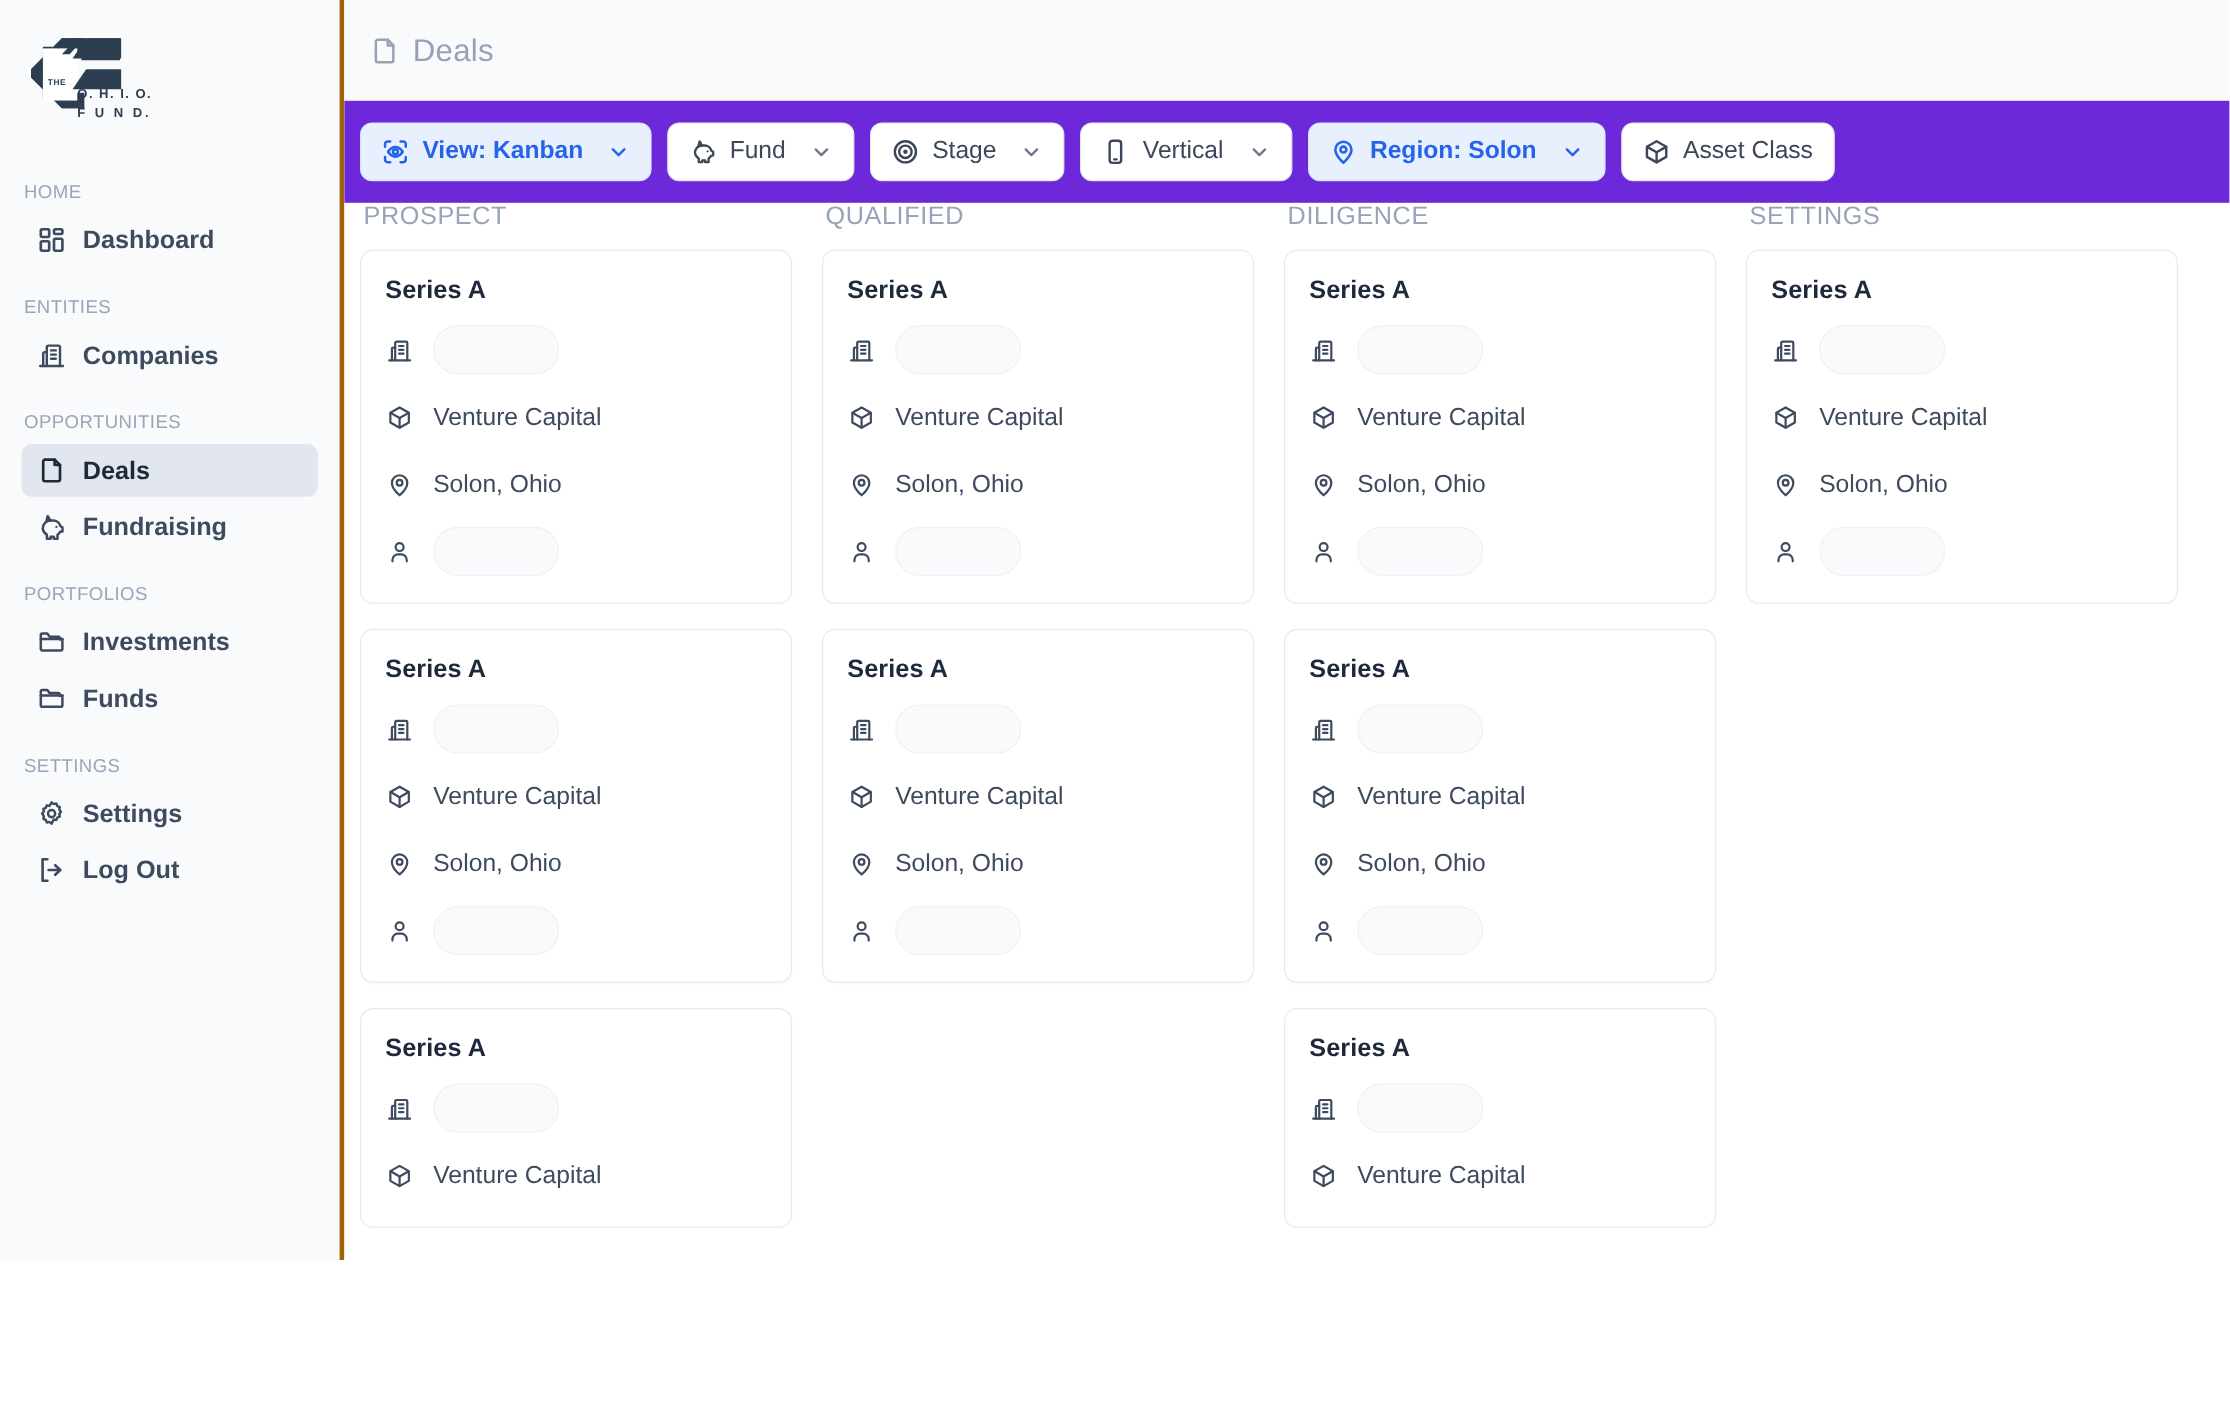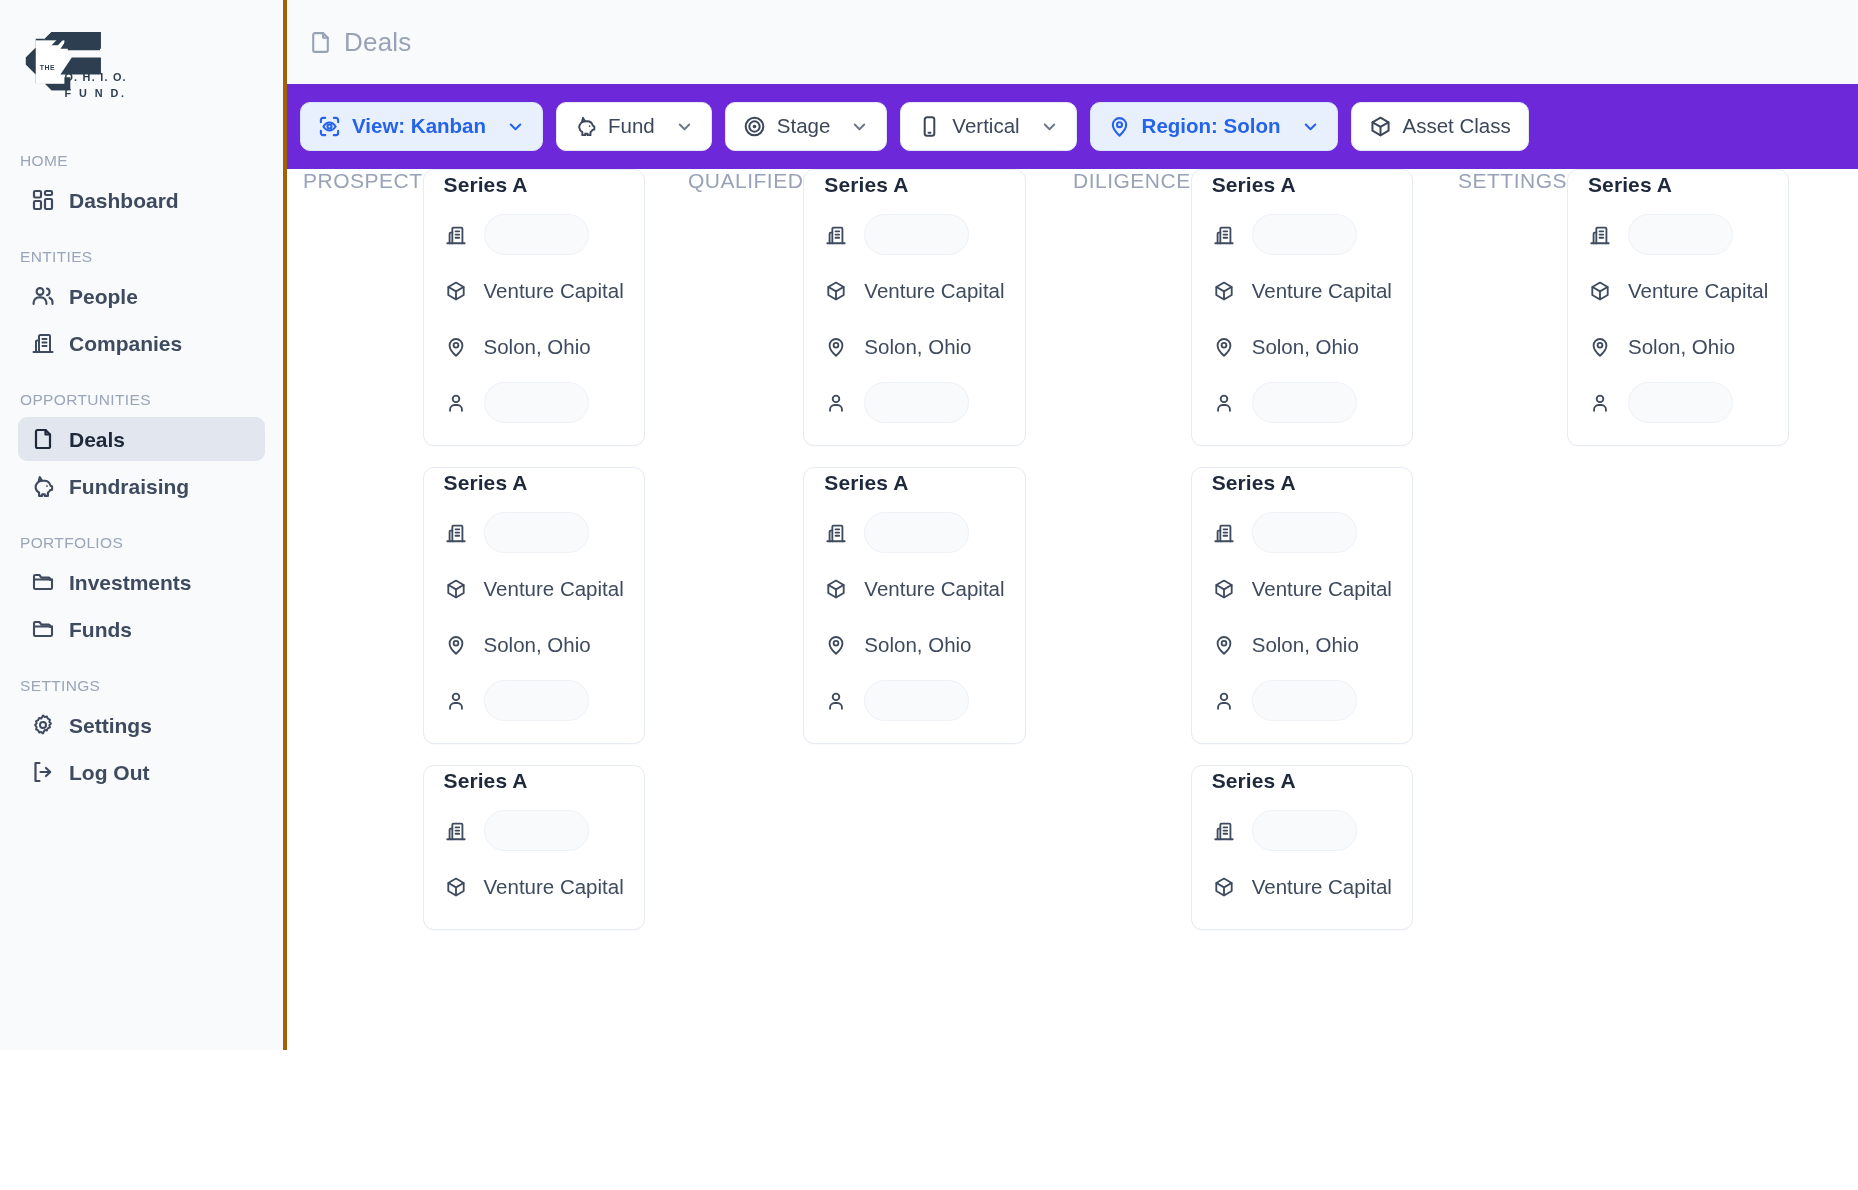--- a/index.html
+++ b/index.html
@@ -99,38 +99,38 @@
   
   .board {
     flex: 1;
     display: flex;
     gap: 0;
     padding: 0 0 0 13px;
     overflow: hidden;
   }
   .column {
     width: 385px; min-width: 385px;
-    display: flex; flex-direction: row;
+    display: flex; flex-direction: column;
     padding-right: 25px;
   }
   .col-title {
     font-size: 21px;
     color: #98a3b7;
     letter-spacing: .5px;
     margin-bottom: 15px;
     padding-left: 3px;
     white-space: nowrap;
   }
   .cards { display: flex; flex-direction: column; gap: 21px; }
 
   .card {
     background: #ffffff;
     border: 1px solid #e6eaf1;
     border-radius: 11px;
-    padding: 3px 20px 22px 20px;
+    padding: 21px 20px 22px 20px;
     box-shadow: 0 1px 1px rgba(17,24,39,0.02);
   }
   .card-title {
     font-size: 21px;
     font-weight: 700;
     color: #1e2a3c;
     margin-bottom: 17px;
     letter-spacing: .1px;
   }
   .card-row {
@@ -183,31 +183,20 @@
           <rect x="14" y="3" width="7" height="4" rx="1.2"></rect>
             <rect x="14" y="11" width="7" height="10" rx="1.2"></rect>
         </svg>
       </span>
       <span class="lbl">Dashboard</span>
     </div>
 
     <div class="nav-section-label">ENTITIES</div>
     <div class="nav-item">
       <span class="ico">
-        <svg width="24" height="24" viewBox="0 0 24 24" fill="none" stroke="#3e4a5e" stroke-width="2.1" stroke-linecap="round" stroke-linejoin="round">
-          <circle cx="9" cy="7.5" r="3.4"></circle>
-          <path d="M2.6 20v-1.2a5.4 5.4 0 0 1 5.4-5.4h2a5.4 5.4 0 0 1 5.4 5.4V20"></path>
-          <path d="M16 4.6a3.4 3.4 0 0 1 0 6.6"></path>
-          <path d="M18.5 13.7a5 5 0 0 1 3 4.6V20"></path>
-        </svg>
-      </span>
-      <span class="lbl">People</span>
-    </div>
-    <div class="nav-item">
-      <span class="ico">
         <svg width="24" height="24" viewBox="0 0 24 24" fill="none" stroke="#3e4a5e" stroke-width="2" stroke-linecap="round" stroke-linejoin="round">
           <path d="M8 21V5.2c0-.7.5-1.2 1.2-1.2h8.6c.7 0 1.2.5 1.2 1.2V21"></path>
           <path d="M5 21V10.5c0-.6.5-1.1 1.1-1.1H8"></path>
           <path d="M2.5 21h19"></path>
           <path d="M11.5 8h4M11.5 11.5h4M11.5 15h4"></path>
         </svg>
       </span>
       <span class="lbl">Companies</span>
     </div>
 

